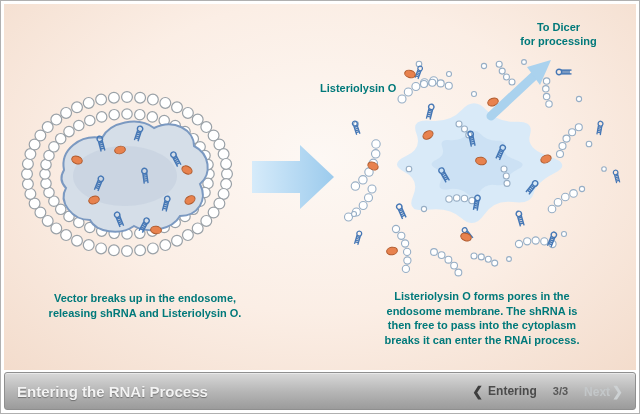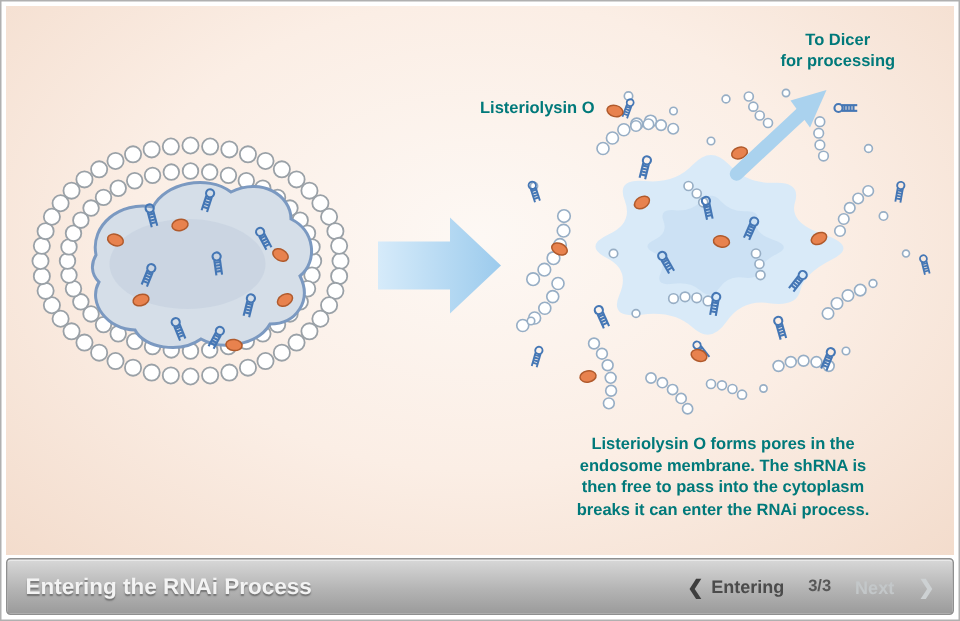--- a/index.html
+++ b/index.html
@@ -3,35 +3,35 @@
 <meta charset="utf-8">
 <style>
   *{margin:0;padding:0;box-sizing:border-box}
   html,body{width:640px;height:414px;background:#fff;font-family:"Liberation Sans",sans-serif;}
   .frame{width:640px;height:414px;border:1px solid #b0b0b0;background:#fff;padding:3px;}
   .stage{position:relative;width:632px;height:366px;overflow:hidden;
          background:radial-gradient(ellipse at 50% 42%, #fdf8f4 0%, #fbeee5 52%, #f3dccc 100%);}
   .stage svg{position:absolute;left:0;top:0;}
   .label{position:absolute;color:#00797a;font-weight:bold;white-space:pre-line;}
   .dicer{left:492px;top:16px;width:125px;text-align:center;font-size:11px;line-height:1.3;}
-  .listeriolysin{left:316px;top:62px;font-size:11px;}
+  .listeriolysin{left:316px;top:78px;font-size:11px;}
   .caption{font-size:11px;line-height:1.32;text-align:center;}
   .left-cap{left:22px;top:287px;width:238px;}
   .right-cap{left:352px;top:285px;width:252px;}
   .footer{height:38px;margin-top:2px;border:1px solid #8f8f8f;border-radius:3px;
           background:linear-gradient(180deg,#d8d8d8 0%,#b4b4b4 55%,#9b9b9b 100%);
           box-shadow:inset 0 1px 0 #e9e9e9;
           display:flex;align-items:center;padding:12px 12px;}
   .footer-title{flex:1;color:#f3f3f3;font-size:15px;font-weight:bold;
                 text-shadow:0 1px 1px rgba(80,80,80,.65);}
   .nav{display:flex;align-items:center;}
   .prev{display:flex;align-items:center;gap:5px;color:#4b4b4b;font-weight:bold;font-size:12px;cursor:pointer;}
   .chev-prev{color:#3e3e3e;font-size:13px;}
   .pageind{color:#585858;font-size:11px;font-weight:bold;margin:16px 16px;}
-  .next{display:flex;align-items:flex-end;gap:16px;color:#c3c7c9;font-weight:bold;font-size:12px;cursor:default;}
+  .next{display:flex;align-items:flex-end;gap:2px;color:#c3c7c9;font-weight:bold;font-size:12px;cursor:default;}
   .chev-next{color:#cdd1d3;font-size:13px;}
 </style>
 </head>
 <body>
 
 <div class="frame">
   <div class="stage">
 
     <svg id="scene" viewBox="0 0 632 300" width="632" height="300">
       <defs>
@@ -290,20 +290,22 @@
         <polygon fill="#aad2ee" points="547,56 523,63 536,81"></polygon>
         <g>
           <use href="#hairpin" xlink:href="#hairpin" transform="translate(552,68) rotate(-90)"></use>
         </g>
       </g>
     </svg>
 
     <div class="label dicer">To Dicer
 for processing</div>
     <div class="label listeriolysin">Listeriolysin O</div>
+    <div class="label caption left-cap">Vector breaks up in the endosome,
+releasing shRNA and Listeriolysin O.</div>
     <div class="label caption right-cap">Listeriolysin O forms pores in the
 endosome membrane. The shRNA is
 then free to pass into the cytoplasm
 breaks it can enter the RNAi process.</div>
   </div>
 
   <div class="footer">
     <div class="footer-title">Entering the RNAi Process</div>
     <div class="nav">
       <div class="prev">

